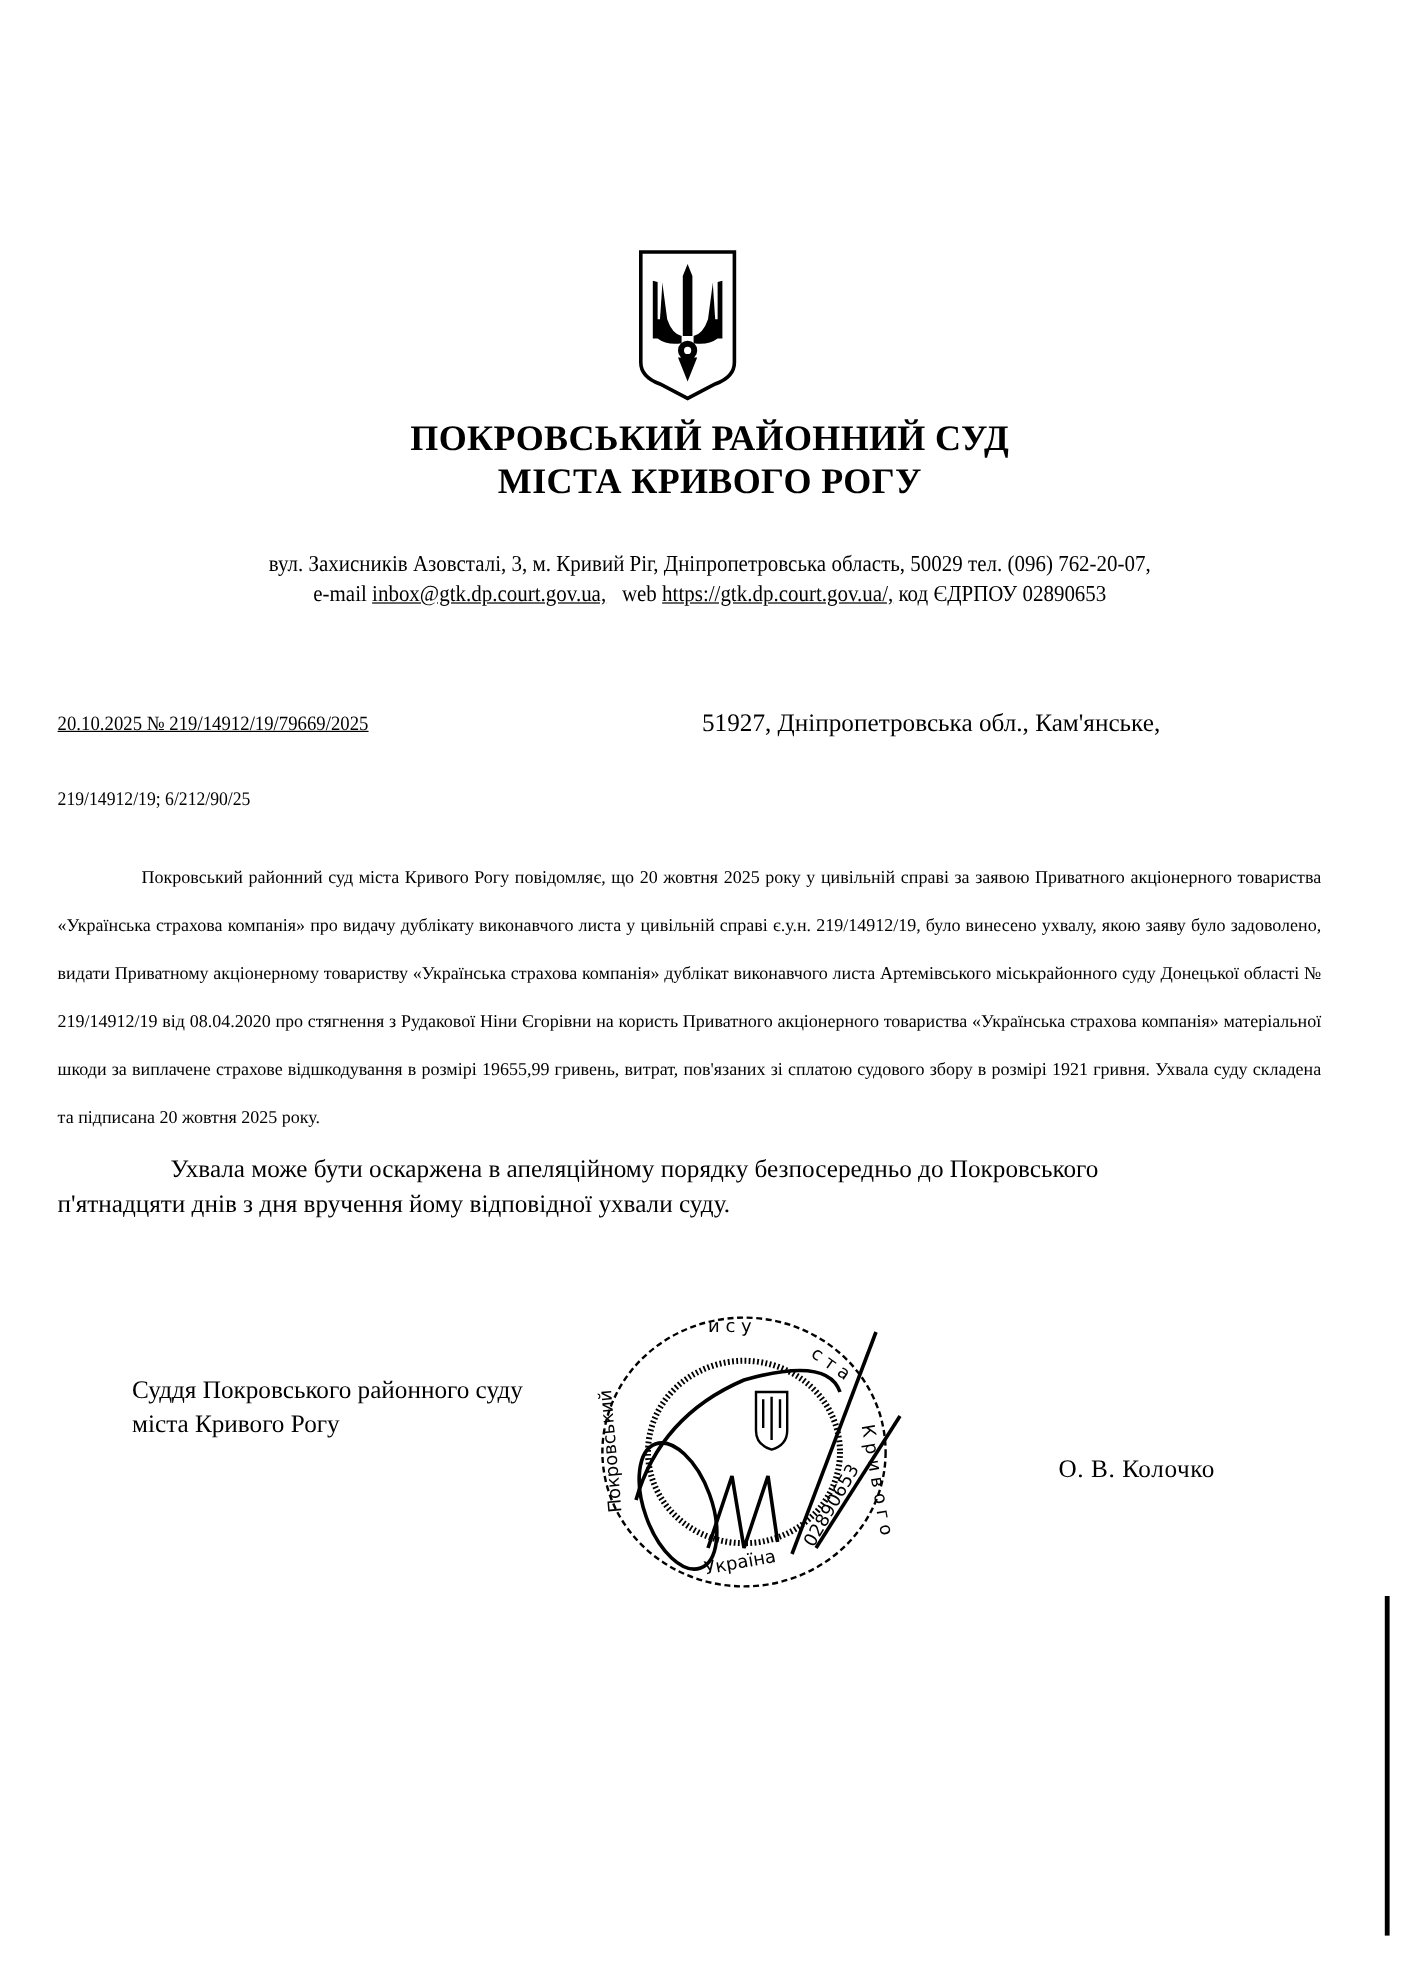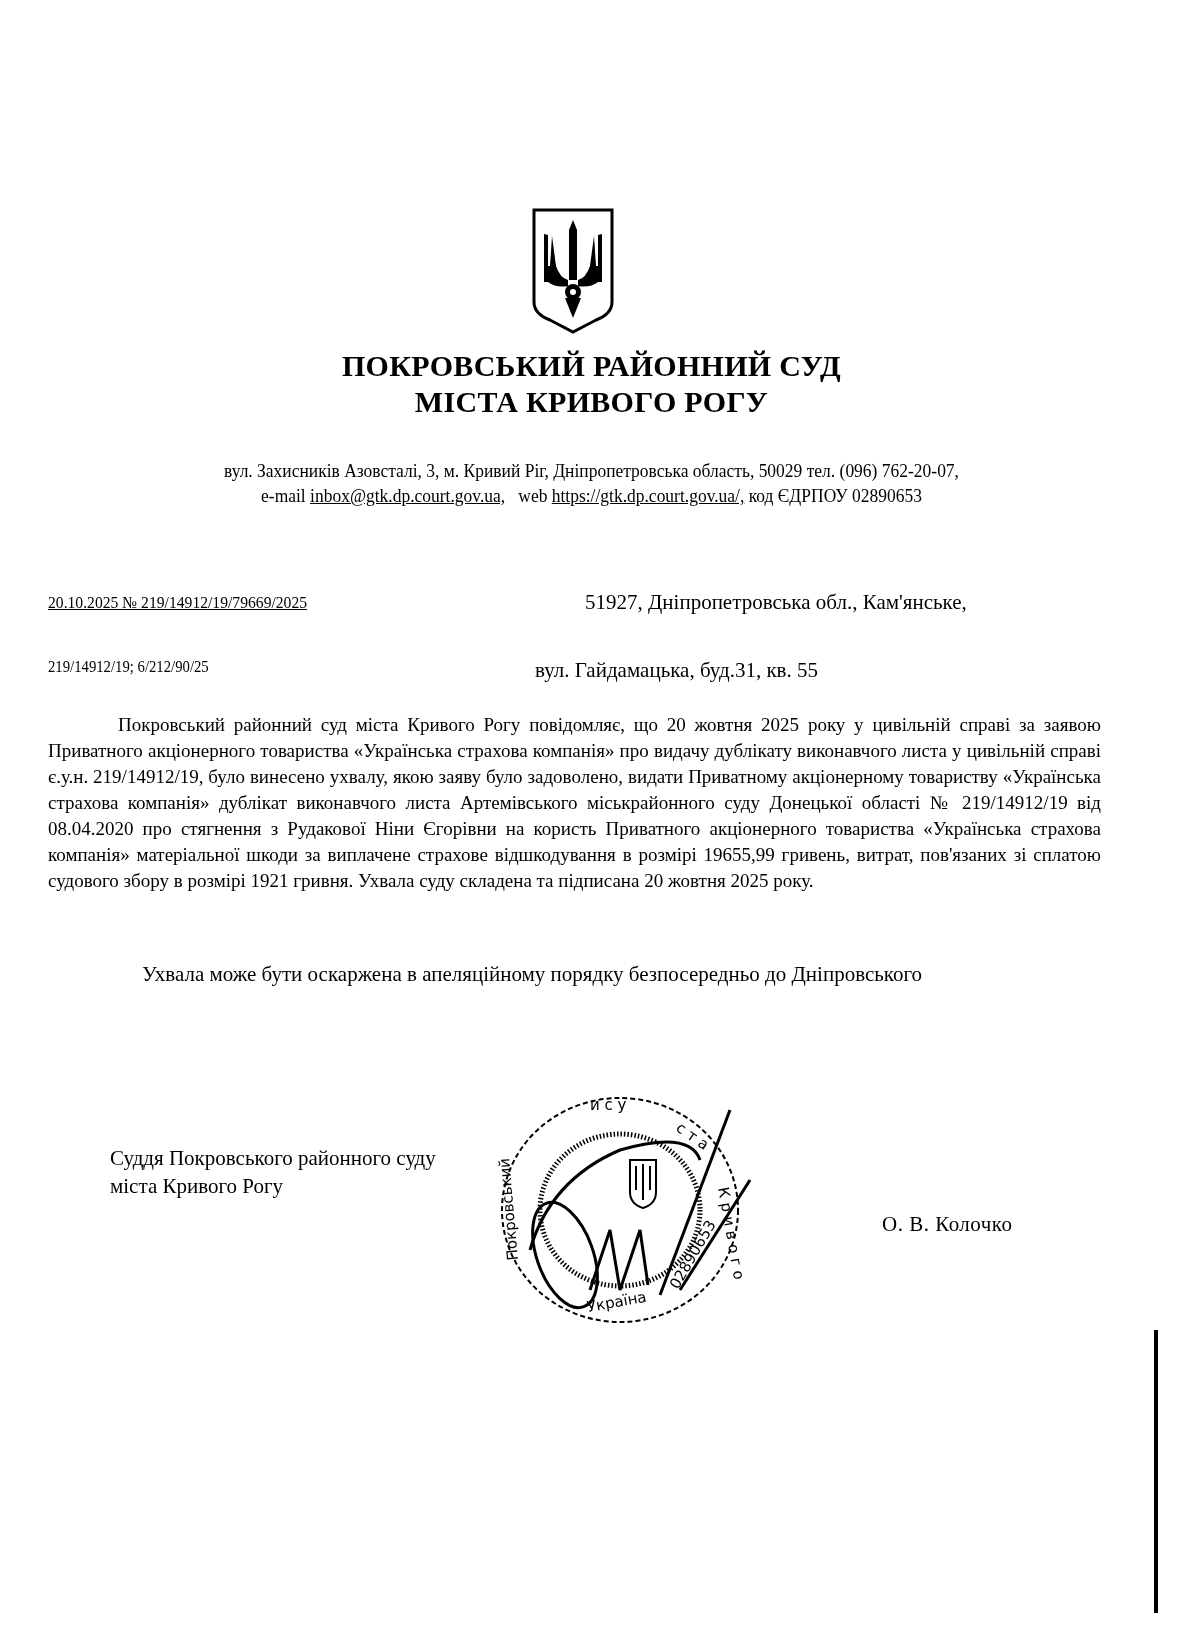--- a/index.html
+++ b/index.html
@@ -10,21 +10,21 @@
   .court-title { left:0; width:1183px; top:348px; text-align:center; font-weight:bold;
                  font-size:30px; line-height:36px; letter-spacing:0.3px; }
   .contacts { left:60px; width:1063px; top:458px; text-align:center; font-size:19px; line-height:25px;
               transform:scaleX(0.92); transform-origin:center top; }
   .contacts .u { text-decoration:underline; }
   .outref { left:48px; top:593px; font-size:17px; transform:scaleX(0.92); transform-origin:left top; }
   .outref span { text-decoration:underline; }
   .recipient { left:585px; top:588px; font-size:21px; line-height:28px; }
   .recipient div:nth-child(2), .recipient div:nth-child(3) { margin-left:-50px;margin-top:40px; }
   .case-nums { left:48px; top:658px; font-size:16px; transform:scaleX(0.92); transform-origin:left top; }
-  .body-text { left:48px; width:1053px; top:712px; font-size:19px; line-height:26px; text-align:justify;
+  .body-text { left:48px; width:1053px; top:712px; font-size:15px; line-height:40px; text-align:justify;
                transform:scaleX(1); }
   .body-text p { margin:0; text-indent:70px; }
   .appeal { left:48px; width:1053px; top:960px; font-size:21px; line-height:29.2px; }
   .appeal p { margin:0; }
   .appeal .first { padding-left:94px; }
   .sign-left { left:110px; top:1144px; font-size:21px; line-height:28px; }
   .sign-right { left:842px; top:1212px; font-size:21px; letter-spacing:0.5px;margin-left:40px; }
   .stamp { left:470px; top:1080px; width:300px; height:250px; }
   .edge-line { left:1154px; top:1330px; width:4px; height:283px; background:#000; }
 </style>
@@ -61,31 +61,31 @@
     <span>код ЄДРПОУ 02890653</span>
   </div>
 </div>
 
 <div class="abs outref">
   <span>20.10.2025 №  219/14912/19/79669/2025</span>
 </div>
 
 <div class="abs recipient">
   <div>51927, Дніпропетровська обл., Кам'янське,</div>
-  <div>вул. Гайдамацька, буд.31, кв. 55</div>
 </div>
 
 <div class="abs case-nums">219/14912/19; 6/212/90/25</div>
 
 <div class="abs body-text">
   <p>Покровський районний суд міста Кривого Рогу повідомляє, що 20 жовтня 2025 року у цивільній справі за заявою Приватного акціонерного товариства «Українська страхова компанія» про видачу дублікату виконавчого листа у цивільній справі є.у.н. 219/14912/19, було винесено ухвалу, якою заяву було задоволено, видати Приватному акціонерному товариству «Українська страхова компанія» дублікат виконавчого листа Артемівського міськрайонного суду Донецької області № 219/14912/19 від 08.04.2020 про стягнення з Рудакової Ніни Єгорівни на користь Приватного акціонерного товариства «Українська страхова компанія» матеріальної шкоди за виплачене страхове відшкодування в розмірі 19655,99 гривень, витрат, пов'язаних зі сплатою судового збору в розмірі 1921 гривня. Ухвала  суду складена та підписана 20 жовтня 2025 року.</p>
 </div>
 
 <div class="abs appeal">
-  <p class="first">Ухвала може бути оскаржена в апеляційному порядку безпосередньо до Дніпровського</p>
+  <p class="first">Ухвала може бути оскаржена в апеляційному порядку безпосередньо до Покровського</p>
+  <p>п'ятнадцяти днів з дня вручення йому відповідної ухвали суду.</p>
 </div>
 
 <div class="abs sign-left">
   <div>Суддя  Покровського районного суду</div>
   <div>міста Кривого Рогу</div>
 </div>
 
 <div class="abs sign-right">О. В. Колочко</div>
 
 <div class="abs stamp">

